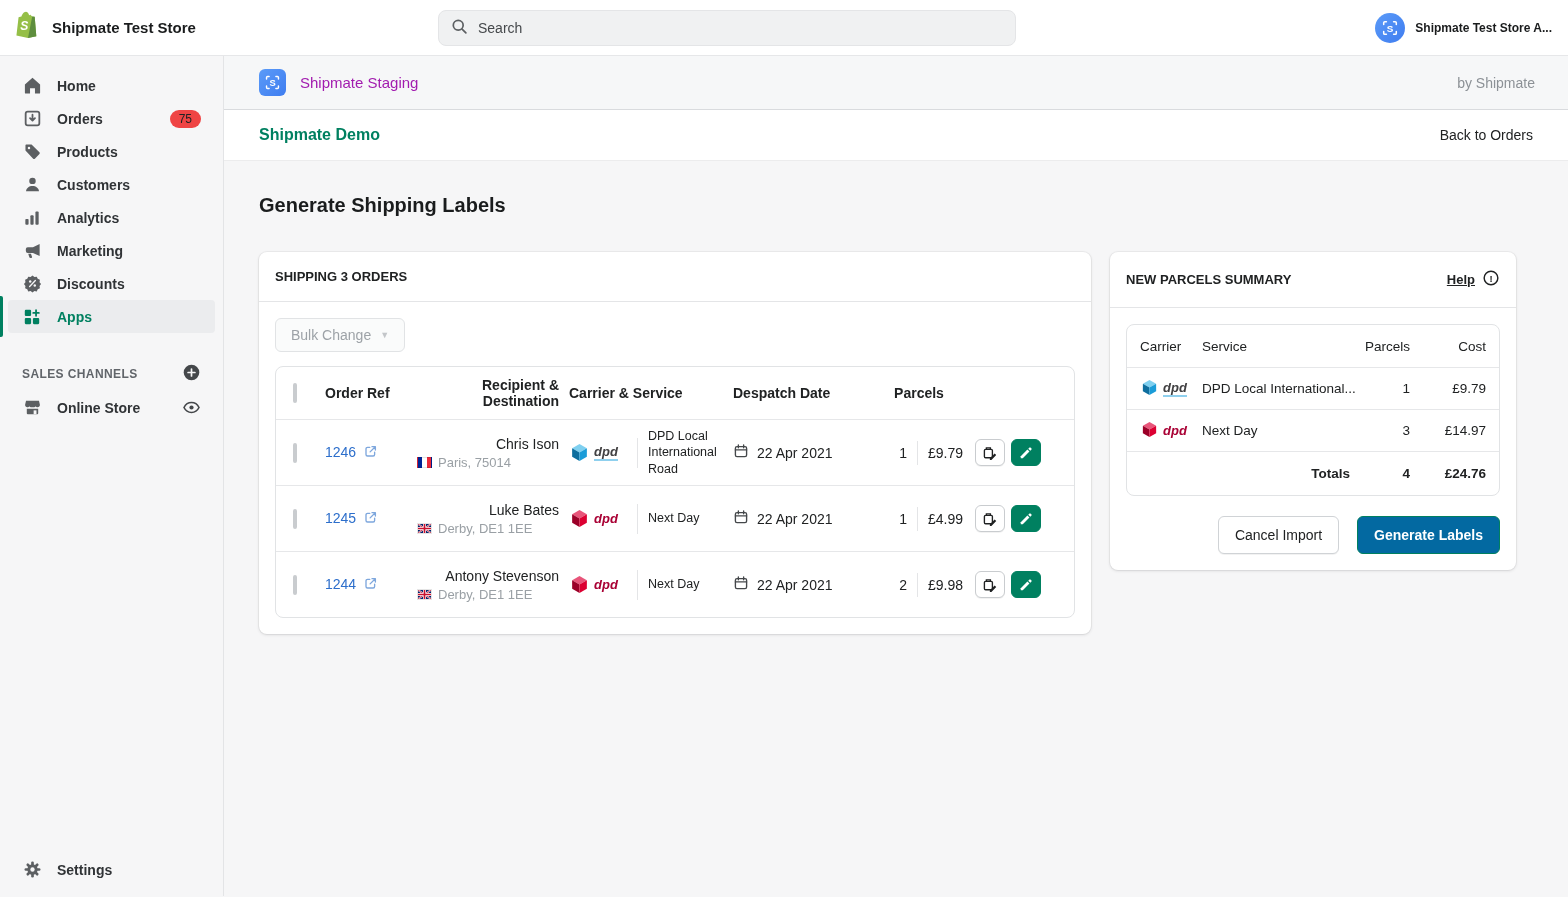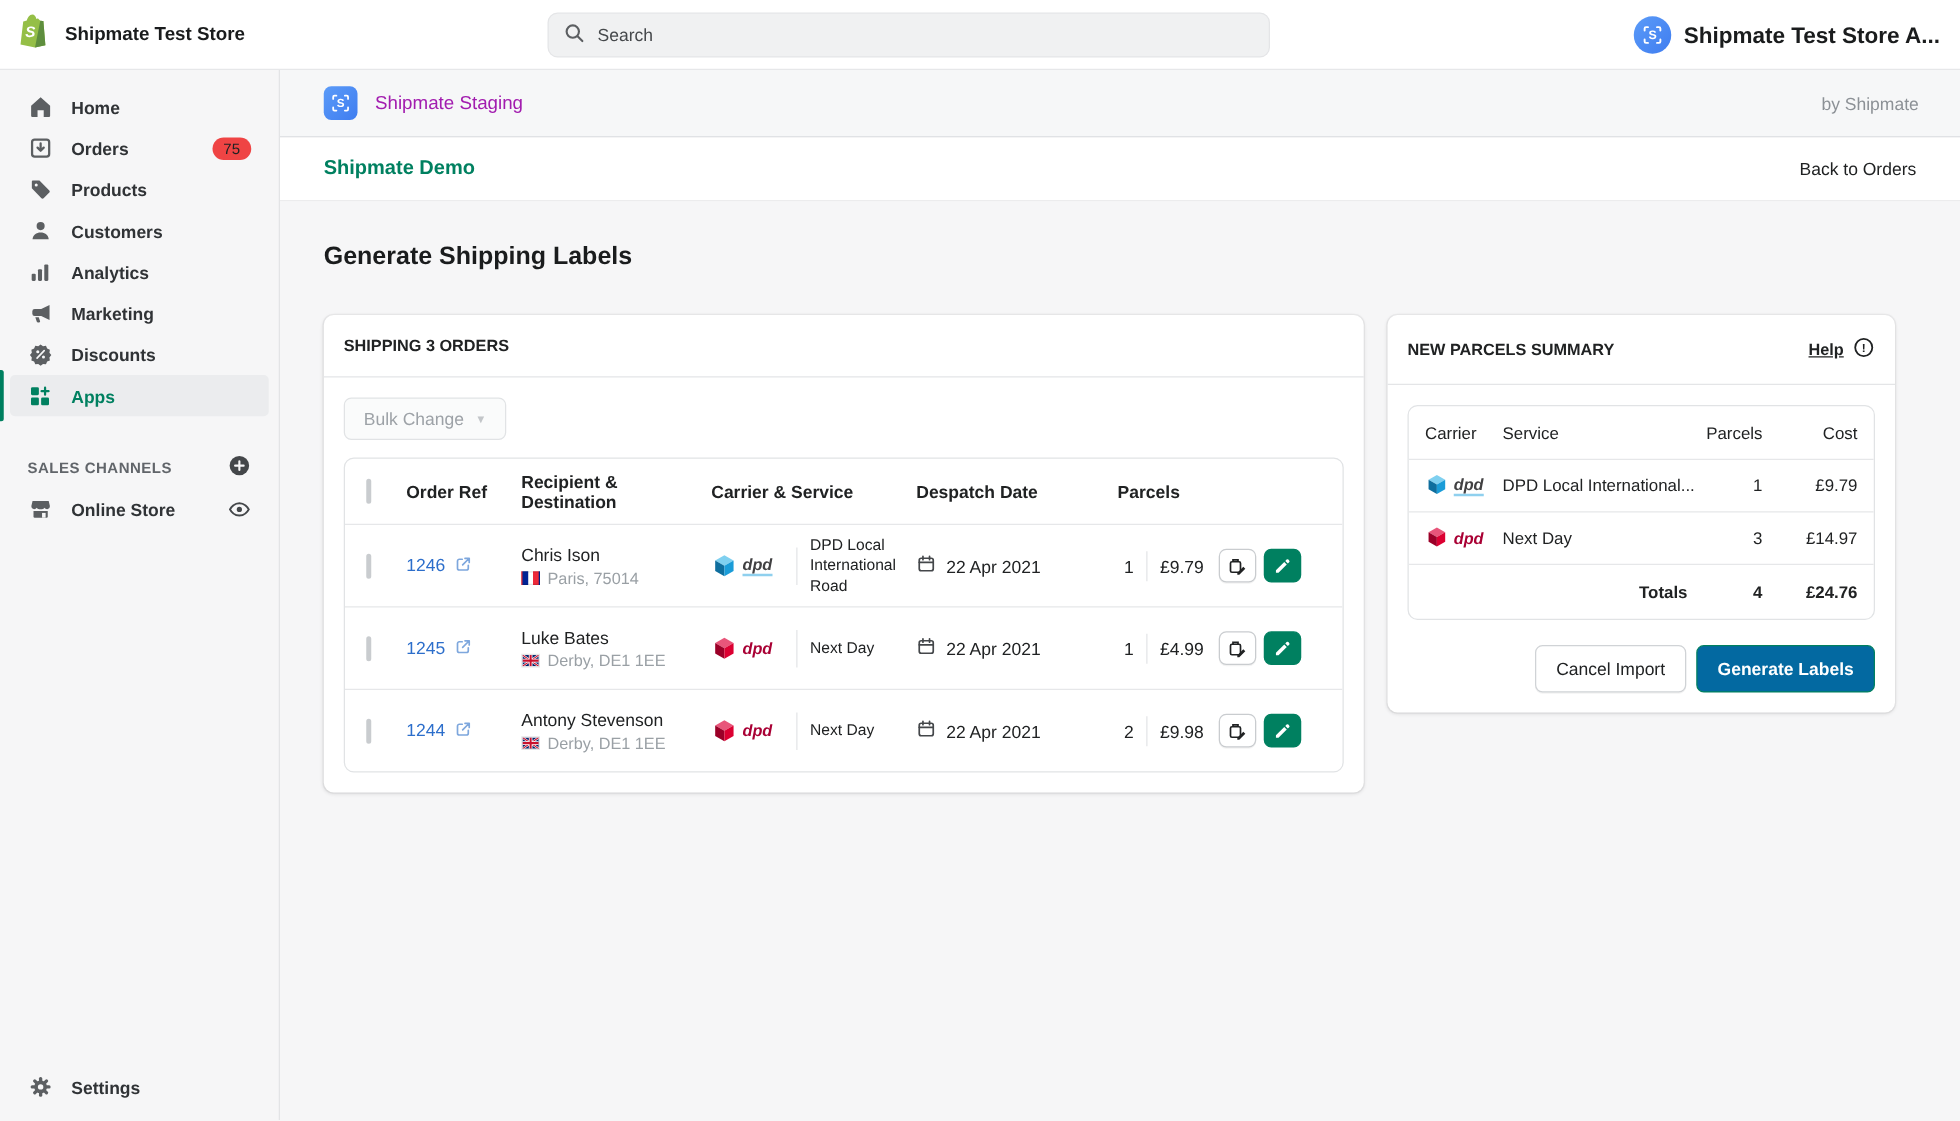--- a/index.html
+++ b/index.html
@@ -15,21 +15,21 @@
   .brand-name{ font-weight:700; font-size:15px; color:#1a1c1d; white-space:nowrap; }
   .searchbox{ position:absolute; left:438px; top:10px; width:578px; height:36px;
     background:#f0f1f2; border:1px solid #e4e5e7; border-radius:8px;
     display:flex; align-items:center; padding:0 12px; gap:10px; }
   .searchbox input{ border:none; background:transparent; outline:none; font-size:14px;
     color:#202223; width:100%; font-family:"Liberation Sans",sans-serif; }
   .searchbox input::placeholder{ color:#45484b; opacity:1; }
   .account{ position:absolute; right:16px; top:0; height:56px; display:flex; align-items:center; gap:10px; cursor:pointer;}
   .avatar{ width:30px; height:30px; border-radius:50%; background:linear-gradient(135deg,#5b9bf8,#3f7df0);
     display:flex; align-items:center; justify-content:center; }
-  .account-label{ font-weight:600; font-size:18px; color:#1a1c1d; }
+  .account-label{ font-weight:600; font-size:12px; color:#1a1c1d; }
   
   .frame{ display:flex; height:840px; }
   .sidebar{ width:239px; background:#f6f6f7; border-right:1px solid #e3e4e6;
     display:flex; flex-direction:column; padding-top:13px; }
   .nav-item{ display:flex; align-items:center; gap:15px; height:33px; margin:0 8px;
     padding:0 14px; border-radius:4px; font-size:14px; font-weight:600; color:#303336;
     cursor:pointer; position:relative; }
   .nav-item .ico{ width:20px; height:20px; display:flex; align-items:center; justify-content:center; flex:none;}
   .nav-item.active{ background:#ebecee; color:#008060; }
   .nav-item.active::before{ content:""; position:absolute; left:-8px; top:-4px; bottom:-4px;
@@ -69,21 +69,21 @@
     color:#9da2a7; font-size:14px; font-weight:500; margin-bottom:14px; cursor:default;}
   .bulk-caret{ font-size:9px; color:#c3c6c9; }
   .orders-table{ border:1px solid #e1e3e5; border-radius:8px; overflow:hidden; }
   .o-row{ display:flex; align-items:center; min-height:66px; }
   .o-row + .o-row{ border-top:1px solid #e6e7e9; }
   .o-row.head{ min-height:52px; font-weight:600; font-size:14px; color:#202223; }
   .c-check{ width:49px; padding-left:17px; flex:none; }
   .checkbox{ width:18px; height:18px; border:2px solid #c9cccf; border-radius:4px; background:#fff; cursor:pointer;}
   .c-ref{ width:92px; flex:none; display:flex; align-items:flex-start; gap:7px; }
   .order-link{ color:#2c6ecb; font-size:14px; text-decoration:none; cursor:pointer; }
-  .c-rec{ width:152px; flex:none; padding-right:10px; }
+  .c-rec{ width:152px; flex:none; padding-right:10px;text-align:right; }
   .rec-name{ font-size:14px; color:#202223; margin-bottom:3px; }
   .rec-dest{ display:flex; align-items:center; gap:6px; font-size:13px; color:#9aa0a5; }
   .flag{ width:15px; height:11px; flex:none; border:1px solid rgba(0,0,0,.1); display:block; }
   .flag-fr{ background:linear-gradient(90deg,#002395 33.3%, #fff 33.3%, #fff 66.6%, #ED2939 66.6%); }
   .c-car{ width:164px; flex:none; display:flex; align-items:center; }
   .carrier-logo{ display:flex; align-items:center; gap:4px; width:58px; flex:none; }
   .dpd-word{ font-weight:700; font-size:13px; font-style:italic; }
   .dpd-word.blue{ color:#414042; border-bottom:2px solid #8fd0ee; }
   .dpd-word.red{ color:#a90034; }
   .car-div{ width:1px; height:30px; background:#e4e5e7; margin:0 10px; flex:none;}
@@ -106,21 +106,21 @@
   .s-table{ border:1px solid #e1e3e5; border-radius:8px; overflow:hidden; }
   .s-row{ display:flex; align-items:center; min-height:42px; padding:0 13px; font-size:13.5px; }
   .s-row + .s-row{ border-top:1px solid #e6e7e9; }
   .s-row.head{ font-weight:500; color:#202223; }
   .sc-carrier{ width:62px; flex:none; display:flex; align-items:center; gap:4px;}
   .sc-service{ flex:1; }
   .sc-parcels{ width:52px; text-align:right; flex:none;}
   .sc-cost{ width:76px; text-align:right; flex:none;}
   .s-row.totals{ min-height:44px; font-weight:700; }
   .s-row.totals .sc-service{ text-align:right; padding-right:8px; }
-  .s-actions{ display:flex; justify-content:flex-end; gap:8px; margin-top:20px; }
+  .s-actions{ display:flex; justify-content:flex-end; gap:18px; margin-top:20px; }
   .btn{ border-radius:6px; padding:10px 16px; font-size:14px; cursor:pointer;
     font-family:"Liberation Sans",sans-serif; }
   .btn.secondary{ background:#fff; border:1px solid #d0d3d6; color:#202223; font-weight:500;
     box-shadow:0 1px 0 rgba(0,0,0,.05); }
   .btn.primary{ background:#0369a1; border:1px solid #008060; color:#fff; font-weight:600; }
 </style>
 </head>
 <body>
 
 <div class="topbar">

